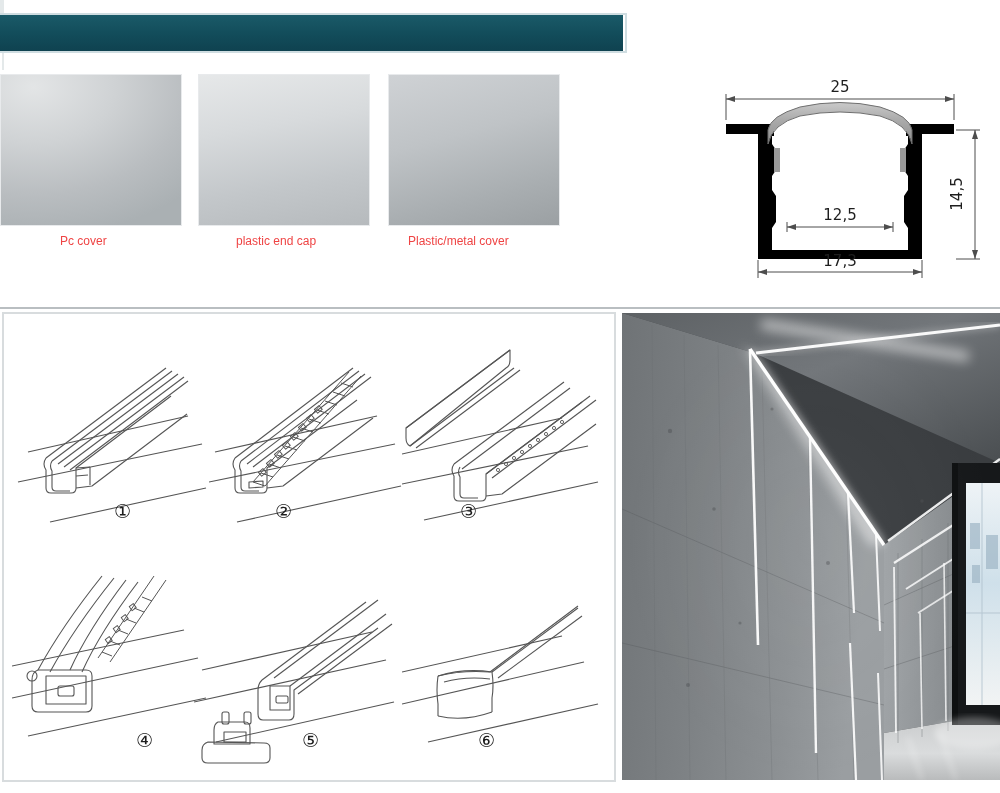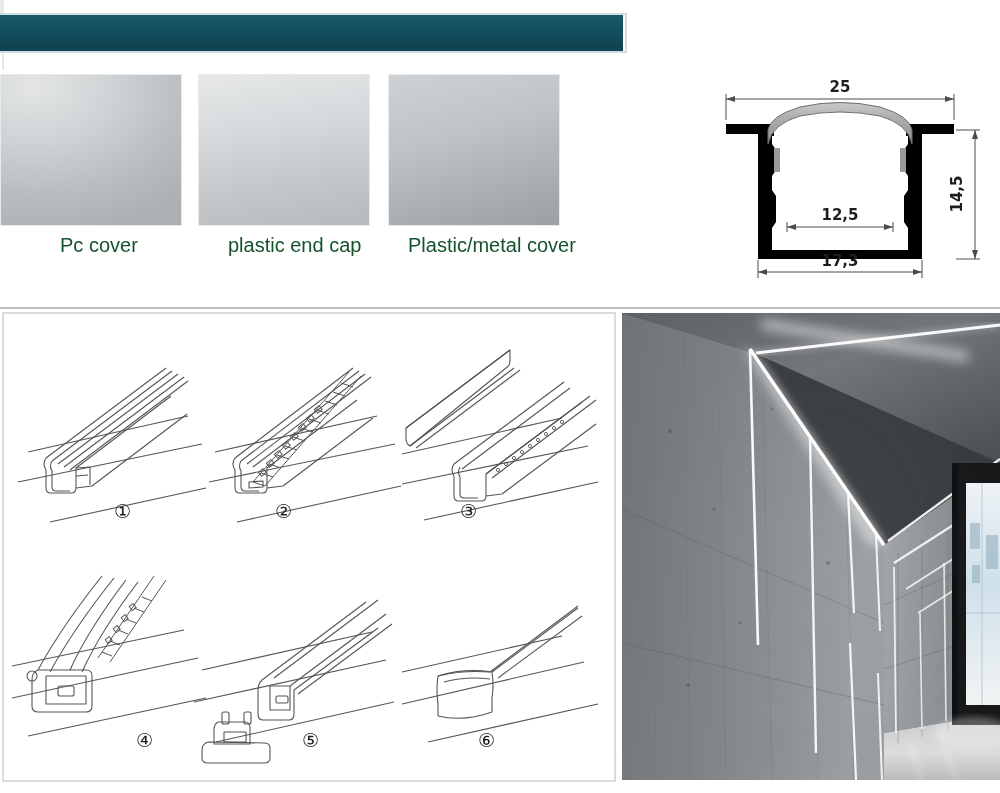--- a/index.html
+++ b/index.html
@@ -104,36 +104,35 @@
   .caption-row {
     position: absolute;
     left: 0;
     top: 234px;
     width: 600px;
     height: 26px;
   }
   .caption {
     position: absolute;
     top: 0;
-    font-size: 20px;
-    color: #14532d;
+    font-size: 12px;
+    color: #ef4444;
     white-space: nowrap;
   }
   .caption.c1 { left: 60px; }
-  .caption.c2 { left: 228px; }
+  .caption.c2 { left: 236px; }
   .caption.c3 { left: 408px; }
 
   
   .techdraw {
     position: absolute;
     left: 690px;
     top: 72px;
     width: 300px;
     height: 215px;
-    font-weight: bold;
   }
 
   
   .divider {
     position: absolute;
     left: 0;
     top: 307px;
     width: 1000px;
     height: 2px;
     background: #b9bec1;

